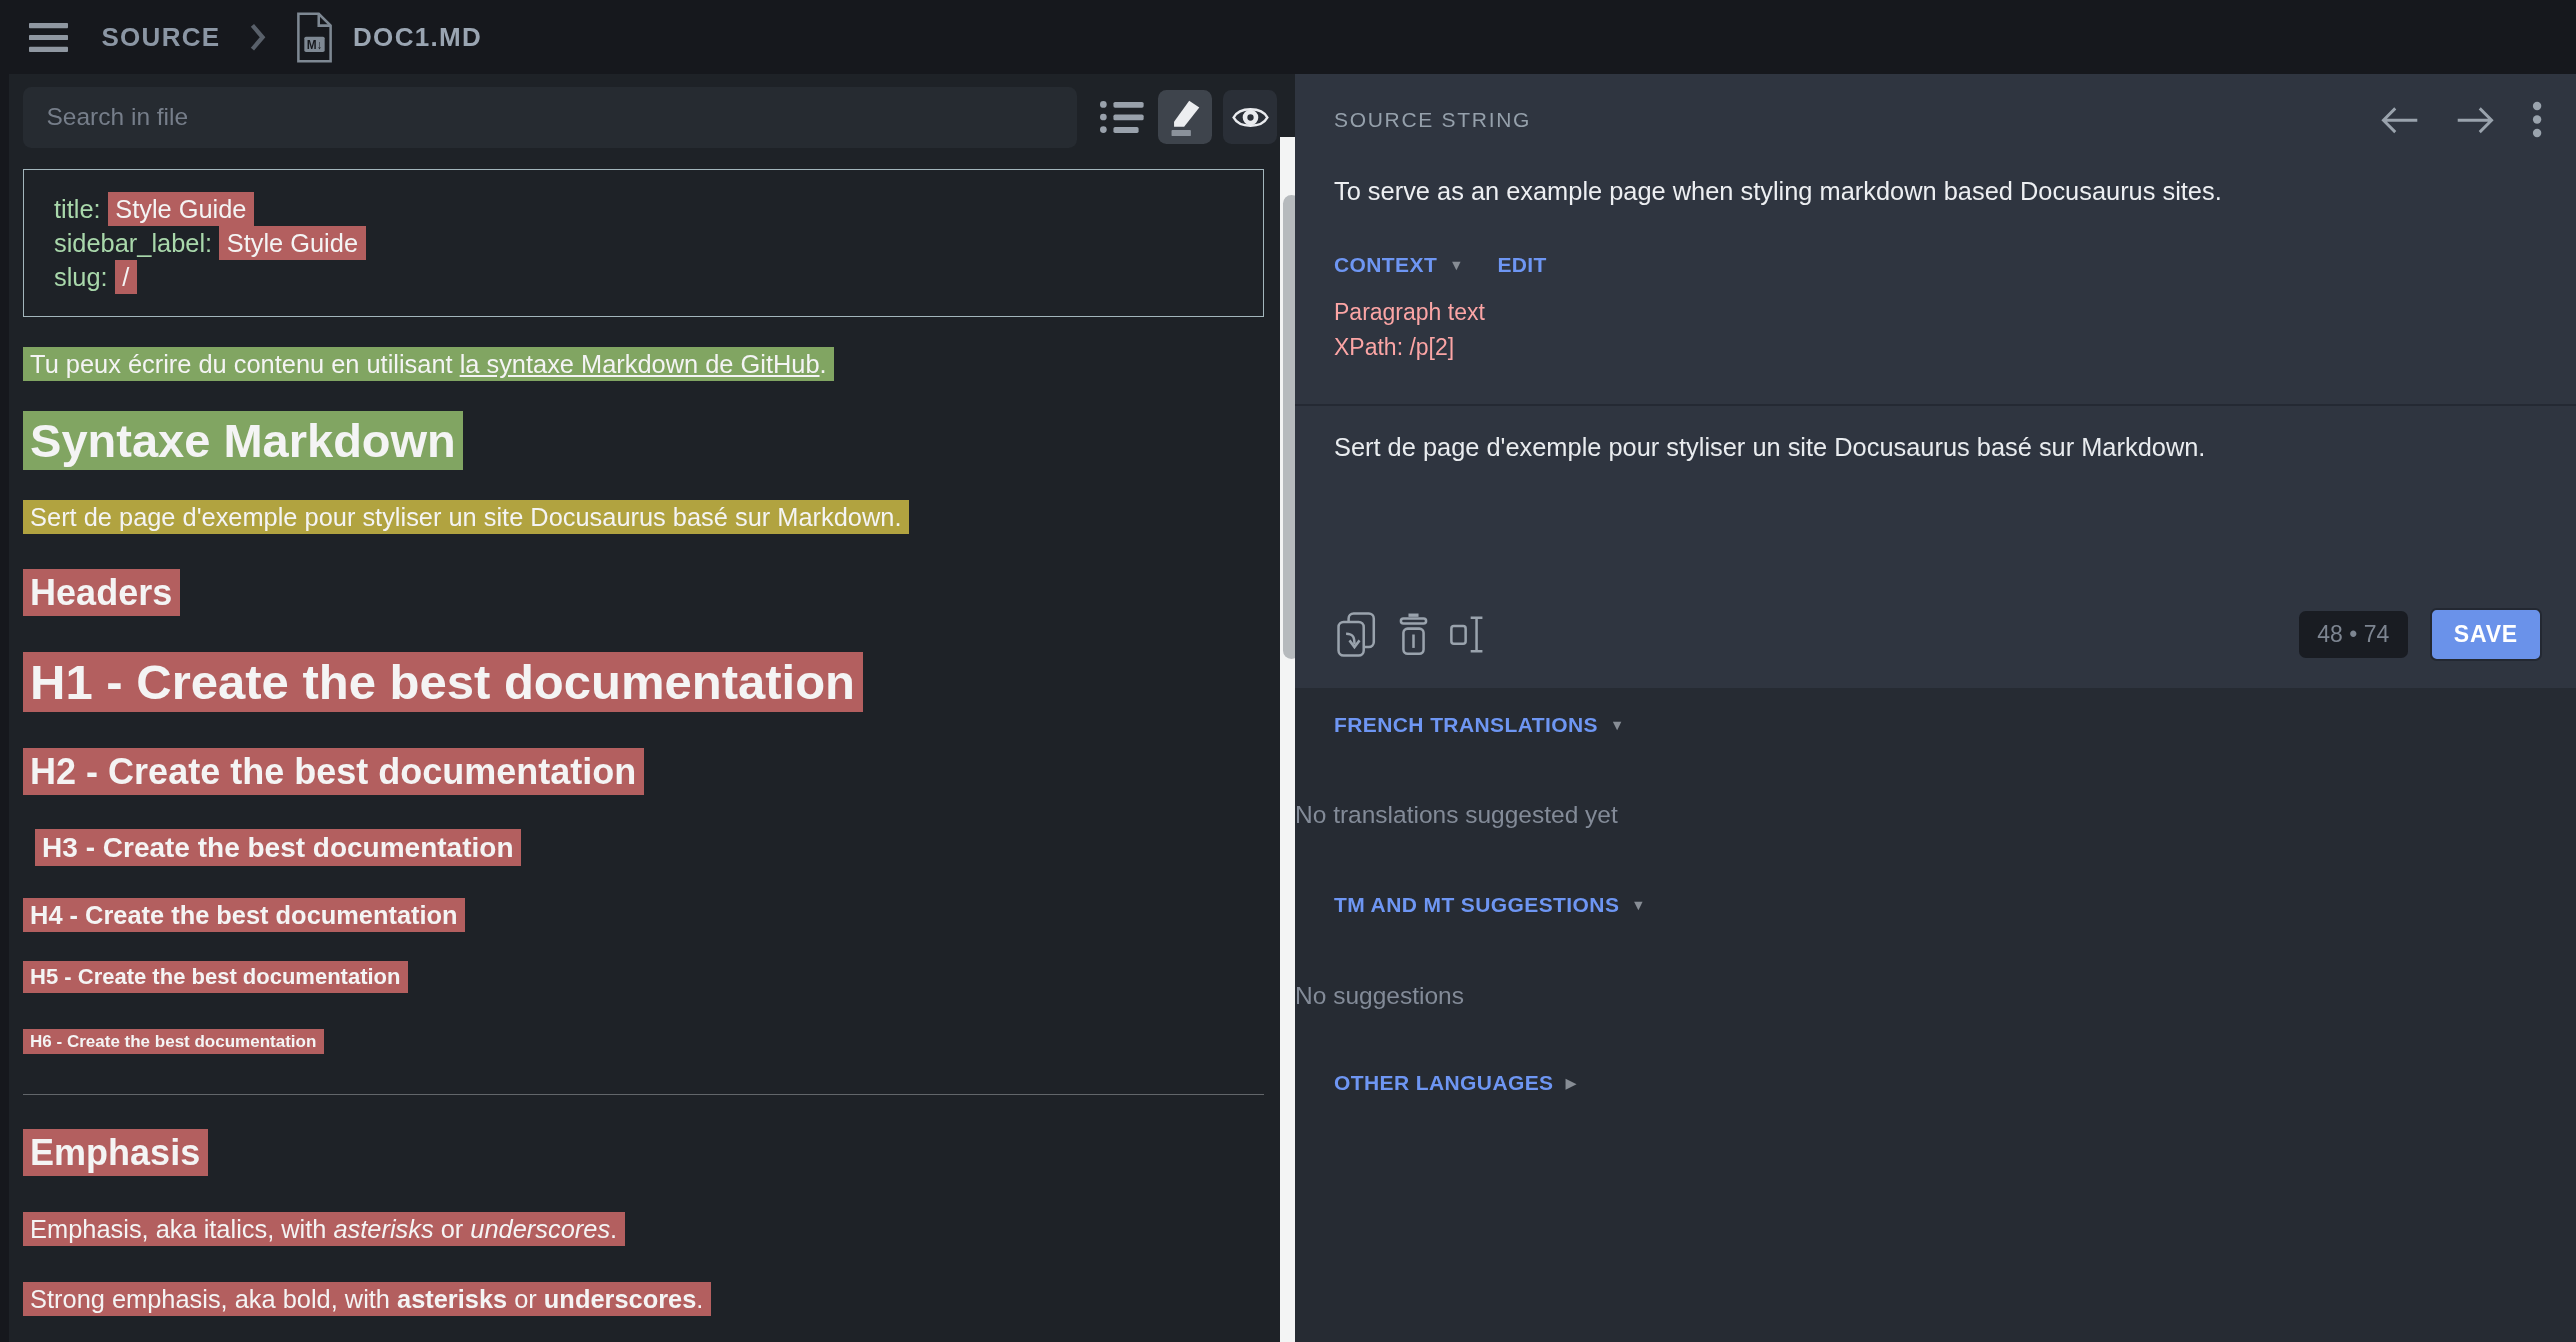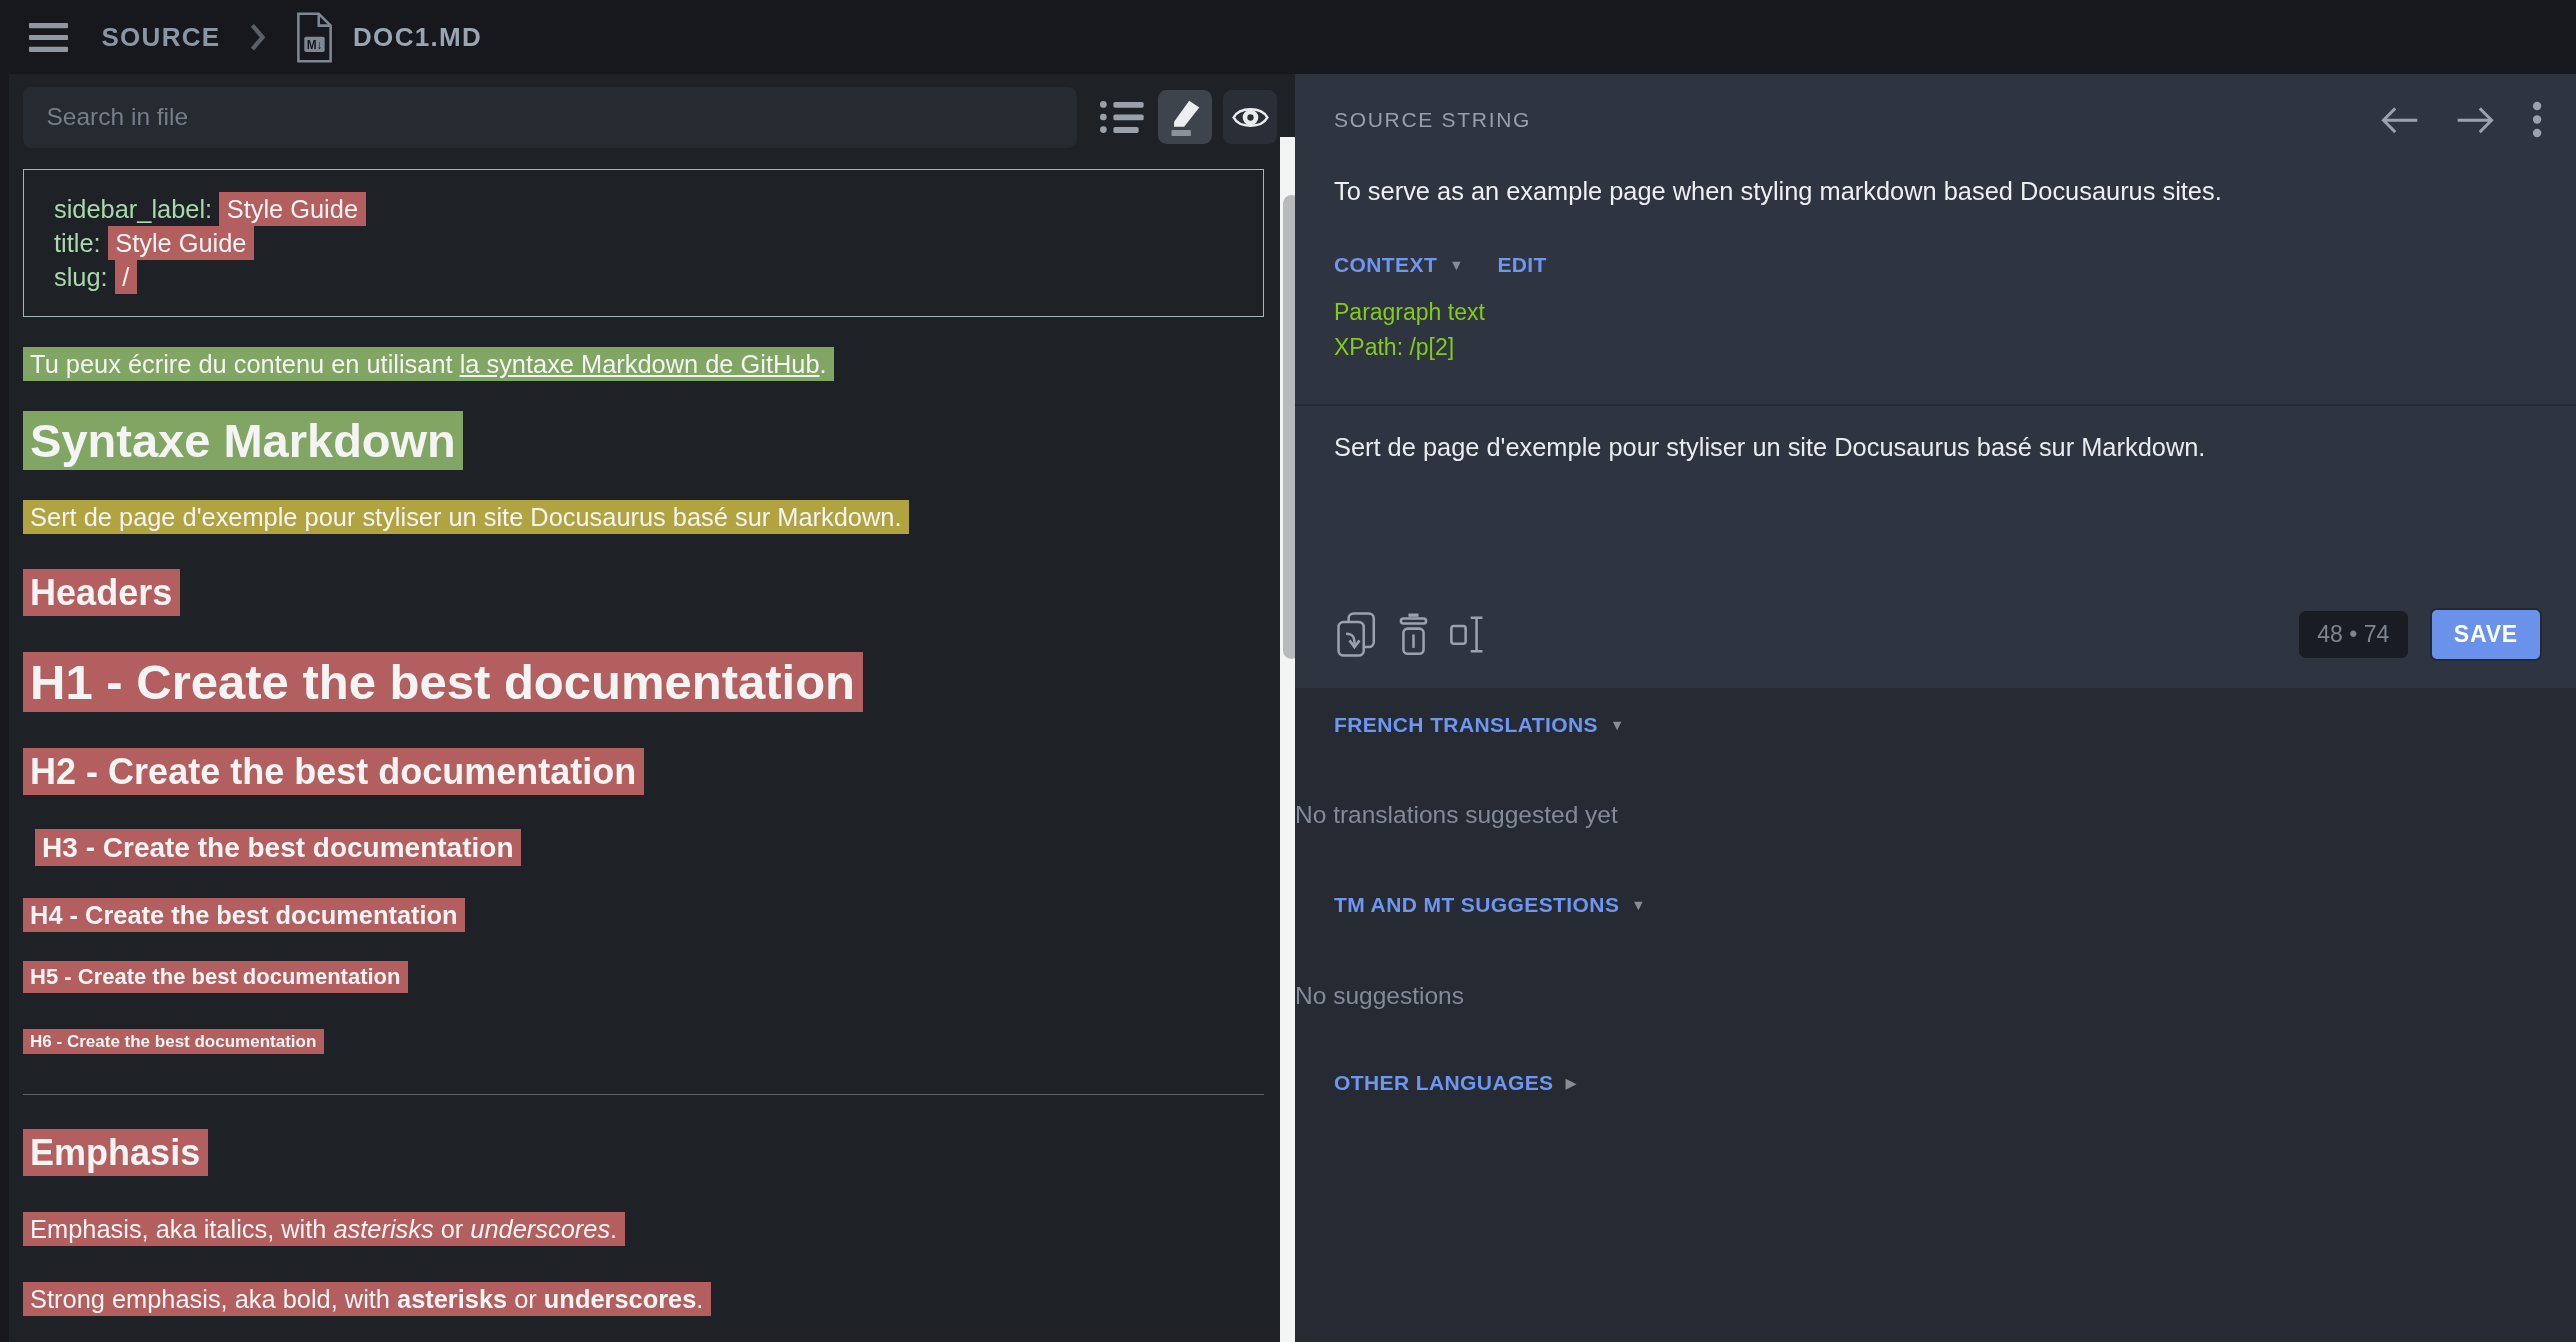--- a/index.html
+++ b/index.html
@@ -52,21 +52,21 @@
   .upper { position:absolute; top:0; left:0; right:0; height:614px; background:#2f3540; }
   .ss-row { position:absolute; top:25.4px; left:39px; right:34px; height:41px; display:flex; align-items:center; }
   .ss-label { font-size:21px; letter-spacing:1.7px; color:#95a0ab; }
   .flex-sp { flex:1; }
   .nav-btn { display:flex; align-items:center; justify-content:center; cursor:pointer; margin-left:37px; }
   .source-text { position:absolute; top:103px; left:39px; right:39px; font-size:25.4px; color:#edeff2; }
   .context-row { position:absolute; top:179px; left:39px; display:flex; align-items:center; }
   .blue-label { color:#6e96f3; font-size:21px; font-weight:bold; letter-spacing:0.4px; cursor:pointer; }
   .caret { color:#878d95; font-size:14.4px; margin-left:12px; }
   .edit-label { margin-left:34px; }
-  .meta { position:absolute; top:221px; left:39px; font-size:23px; line-height:35px; color:#84cc16; }
+  .meta { position:absolute; top:221px; left:39px; font-size:23px; line-height:35px; color:#fca5a5; }
   .hdivider { position:absolute; top:330px; left:0; right:0; height:1.7px; background:#242933; }
   .trans-text { position:absolute; top:359px; left:39px; right:39px; font-size:25.4px; color:#e9ecef; cursor:text; }
   .actions-row { position:absolute; top:525px; left:34px; right:34px; height:71px; display:flex; align-items:center; }
   .act-btn { display:flex; align-items:center; justify-content:center; width:56px; height:56px; cursor:pointer; }
   .len-badge { background:#191c22; color:#7d8591; font-size:23px; padding:10.2px 18.6px; border-radius:6.8px; margin-right:22px; }
   .save-btn { background:#6a92ea; color:#ffffff; font-weight:bold; font-size:23px; letter-spacing:0.8px; padding:11px 22px; border-radius:6.8px; border:2.5px solid #232832; cursor:pointer; font-family:"Liberation Sans", sans-serif; }
 
   .lower { position:absolute; top:614px; left:0; right:0; bottom:0; }
   .sec-head { position:absolute; left:39px; display:flex; align-items:center; cursor:pointer; }
   .sec-translations { top:25.4px; }
@@ -127,22 +127,22 @@
     </div>
     <div class="tool-btn btn-eye">
       <svg width="39" height="27" viewBox="0 0 46 32">
         <path d="M3 16 C10 3 36 3 43 16 C36 29 10 29 3 16 Z" stroke="#e9ebee" stroke-width="3" fill="none"></path>
         <circle cx="23" cy="16" r="6.5" stroke="#e9ebee" stroke-width="5.5" fill="none"></circle>
       </svg>
     </div>
 
     <div class="doc">
       <div class="fm-box">
+        <div class="fm-line"><span>title: </span><span class="hl hl-red">Style Guide</span></div>
         <div class="fm-line"><span>sidebar_label: </span><span class="hl hl-red">Style Guide</span></div>
-        <div class="fm-line"><span>title: </span><span class="hl hl-red">Style Guide</span></div>
         <div class="fm-line"><span>slug: </span><span class="hl hl-red">/</span></div>
       </div>
 
       <p class="doc-p"><span class="hl hl-green"><span>Tu peux écrire du contenu en utilisant </span><span class="doc-link">la syntaxe Markdown de GitHub</span><span>.</span></span></p>
 
       <h1 class="dh1"><span class="hl hl-green">Syntaxe Markdown</span></h1>
 
       <p class="doc-p"><span class="hl hl-yellow">Sert de page d'exemple pour styliser un site Docusaurus basé sur Markdown.</span></p>
 
       <h2 class="dh2"><span class="hl hl-red">Headers</span></h2>

